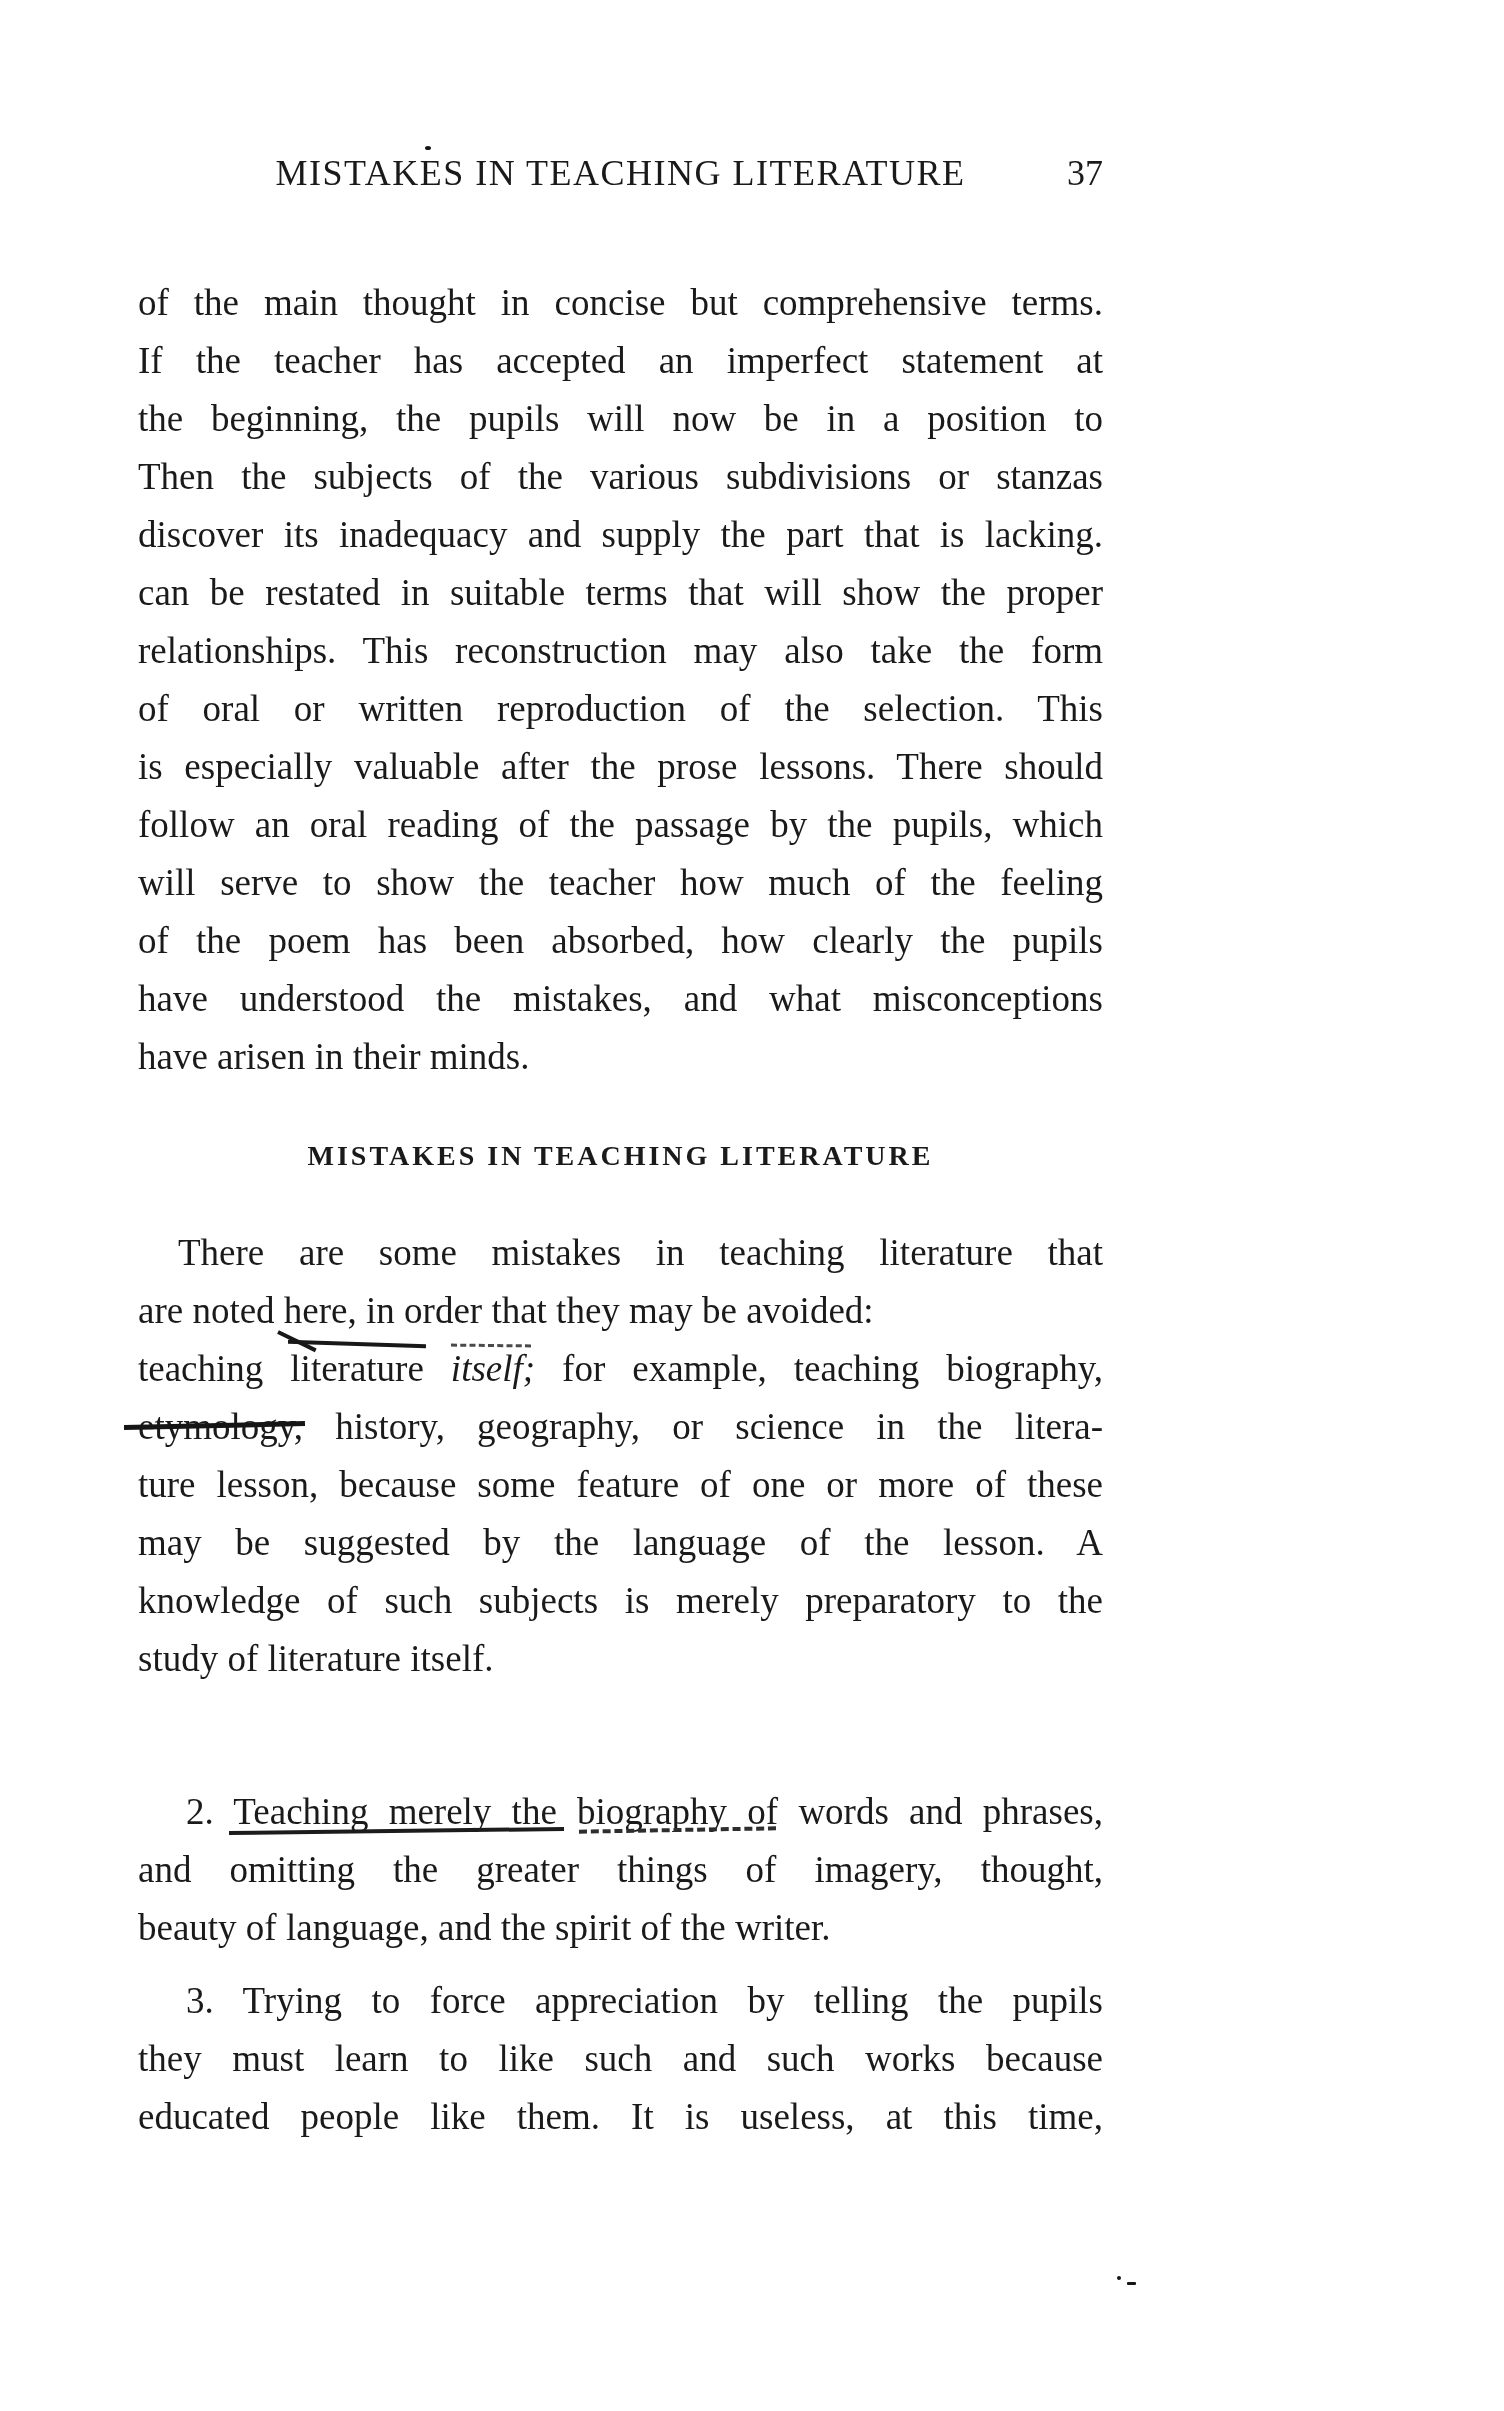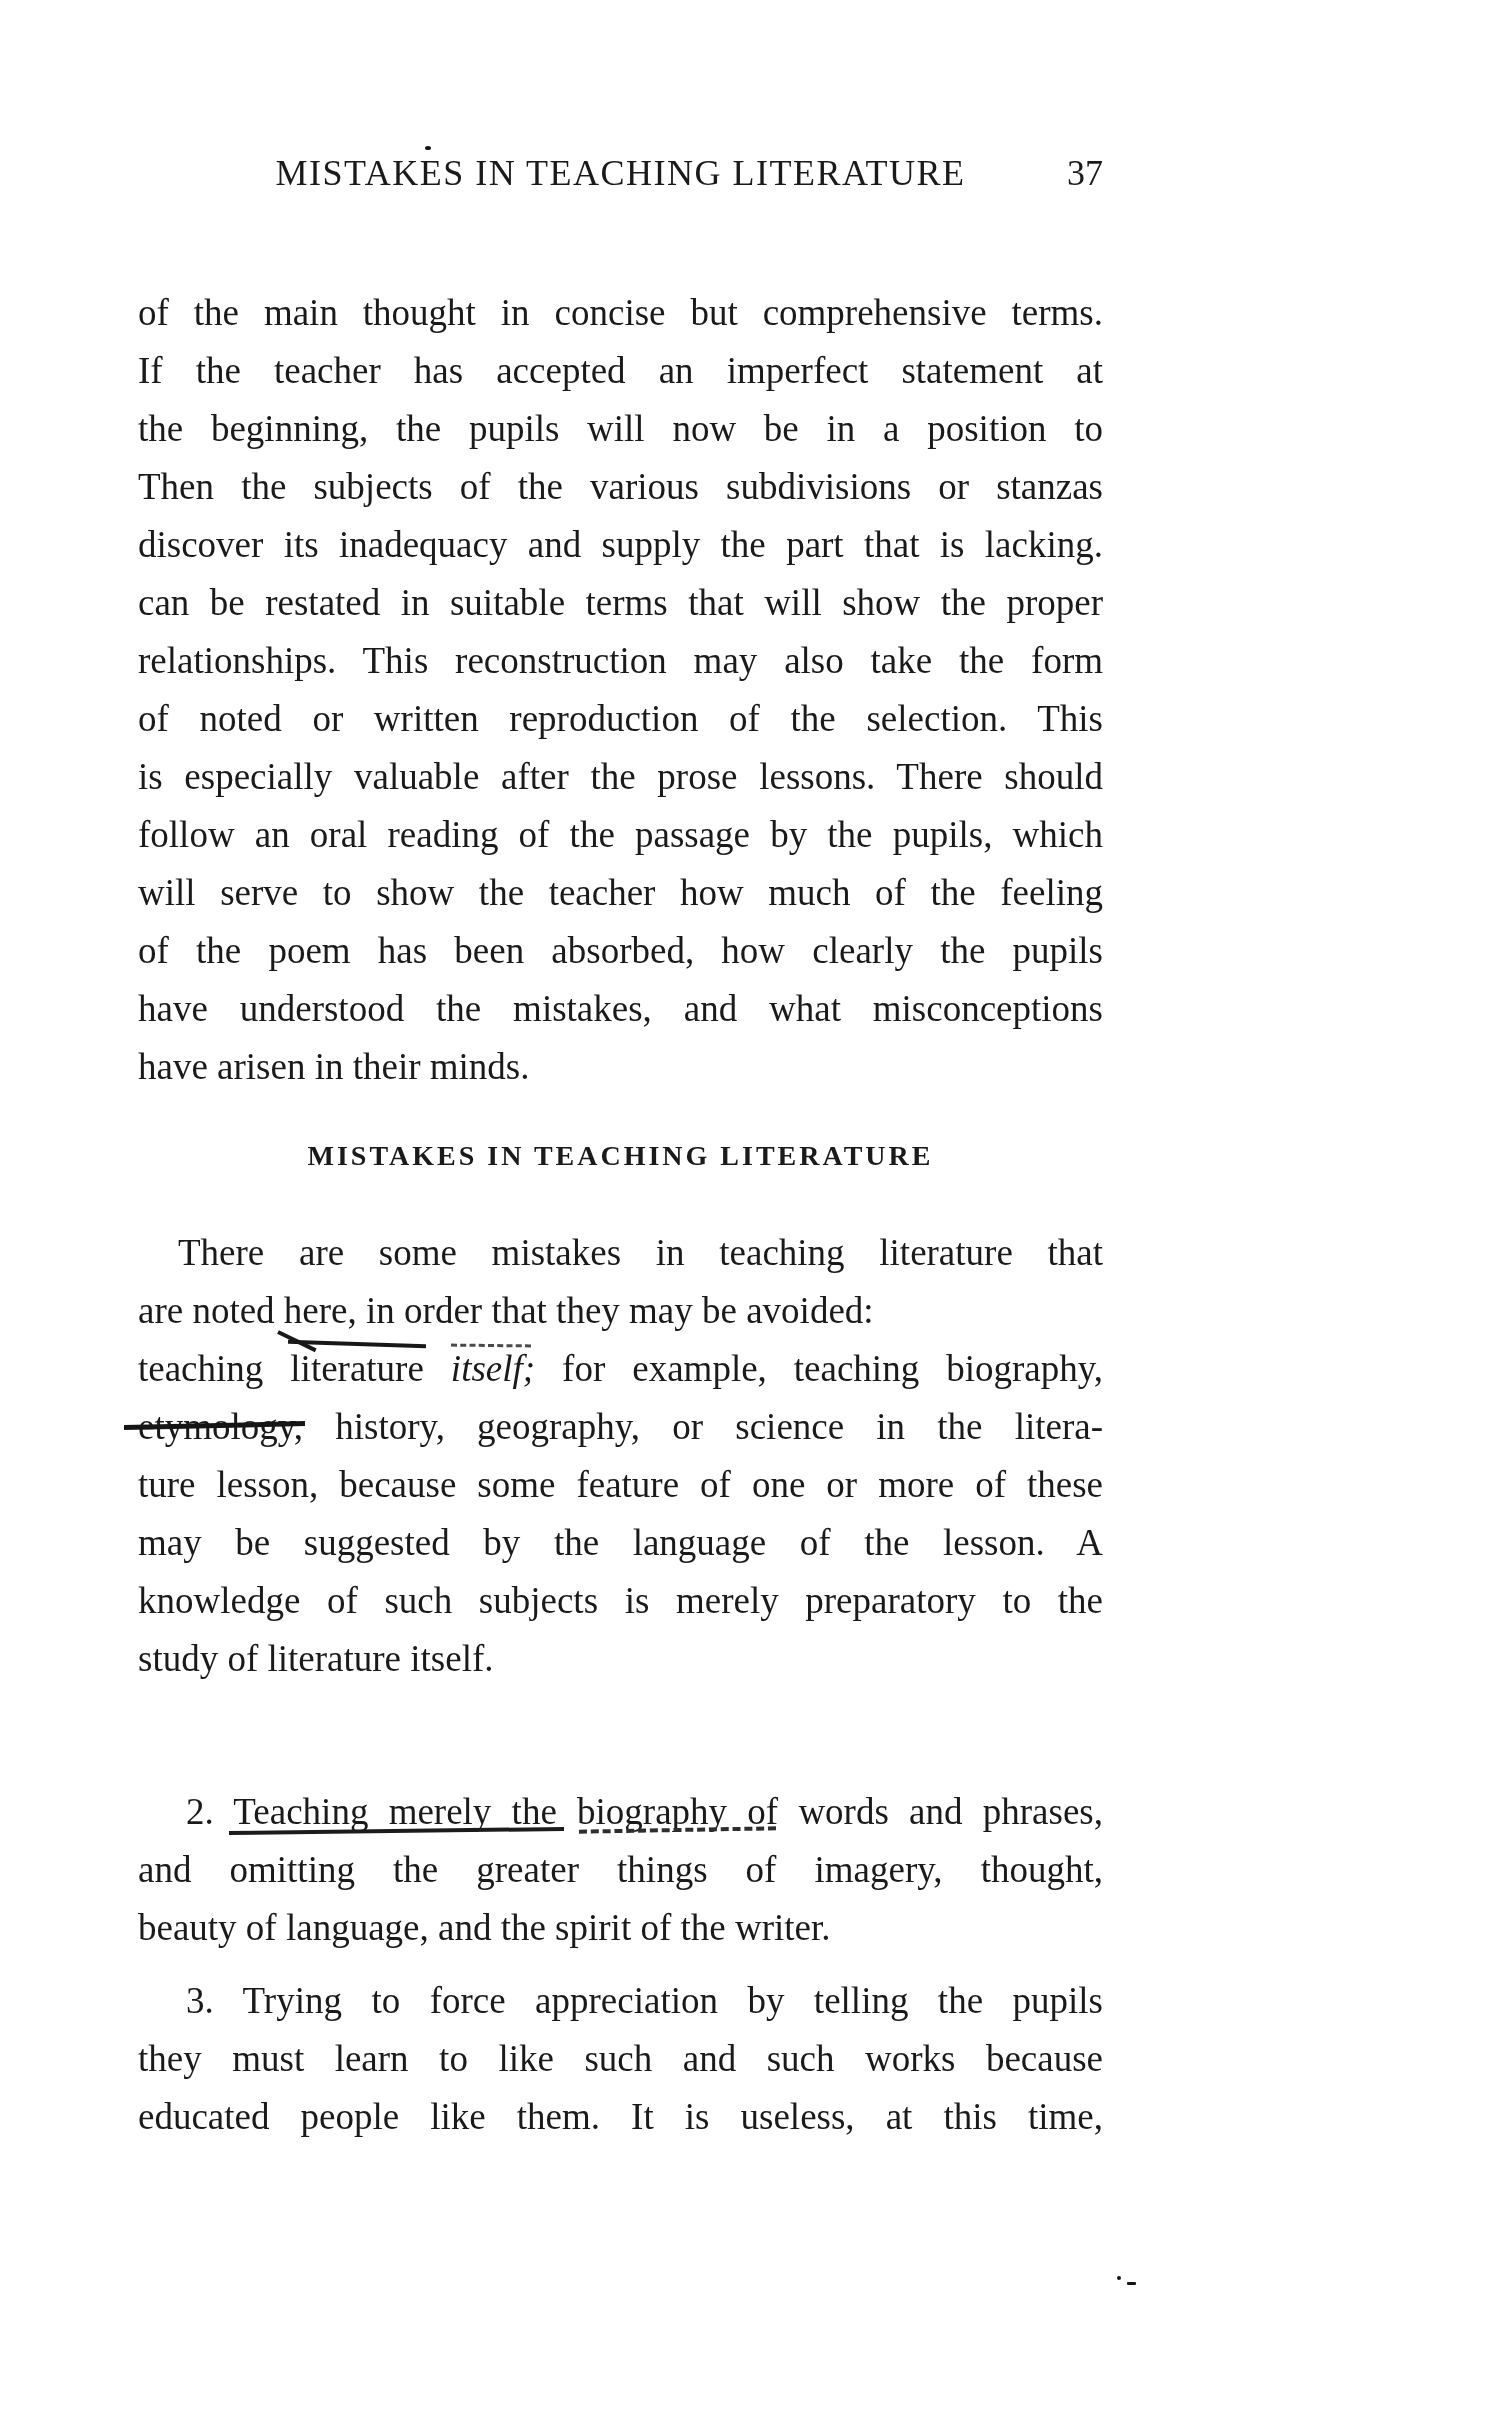--- a/index.html
+++ b/index.html
@@ -38,29 +38,29 @@
 <body>
 
 <div class="page">
 
   <div class="col runhead">
     <span class="runtitle">MISTAKES IN TEACHING LITERATURE</span>
     <span class="pagenum">37</span>
   </div>
   <div class="speck" style="left:404px;top:146px;width:6px;height:4px;"></div>
 
-  <div class="col" style="top:284px;">
+  <div class="col" style="top:274px;">
     <div class="line">of the main thought in concise but comprehensive terms.</div>
     <div class="line">If the teacher has accepted an imperfect statement at</div>
     <div class="line">the beginning, the pupils will now be in a position to</div>
     <div class="line">Then the subjects of the various subdivisions or stanzas</div>
     <div class="line">discover its inadequacy and supply the part that is lacking.</div>
     <div class="line">can be restated in suitable terms that will show the proper</div>
     <div class="line">relationships. This reconstruction may also take the form</div>
-    <div class="line">of noted or written reproduction of the selection. This</div>
+    <div class="line">of oral or written reproduction of the selection. This</div>
     <div class="line">is especially valuable after the prose lessons. There should</div>
     <div class="line">follow an oral reading of the passage by the pupils, which</div>
     <div class="line">will serve to show the teacher how much of the feeling</div>
     <div class="line">of the poem has been absorbed, how clearly the pupils</div>
     <div class="line">have understood the mistakes, and what misconceptions</div>
     <div class="line nj">have arisen in their minds.</div>
   </div>
 
   <div class="col heading">MISTAKES IN TEACHING LITERATURE</div>
 

